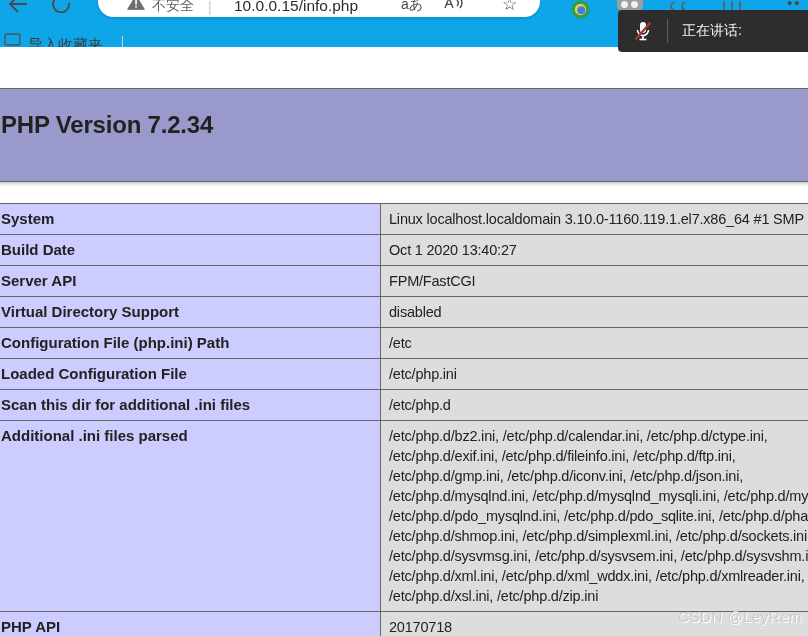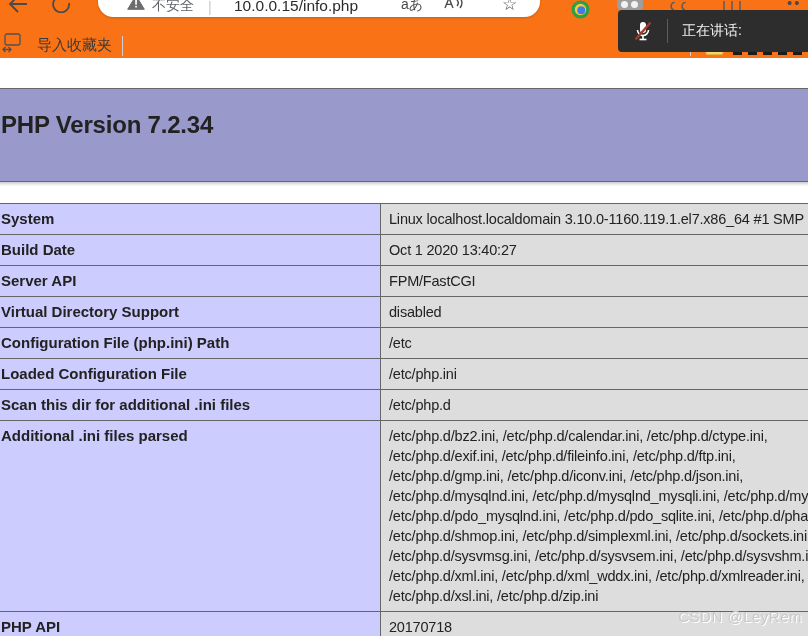--- a/index.html
+++ b/index.html
@@ -1,38 +1,38 @@
 <!DOCTYPE html>
 <html><head>
 <meta charset="utf-8">
 <style>
   html,body{margin:0;padding:0;background:#fff;}
   #screen{position:relative;width:808px;height:636px;overflow:hidden;
           font-family:"Liberation Sans","DejaVu Sans",sans-serif;background:#fff;}
 
   
-  .chrome{position:absolute;left:0;top:0;width:808px;height:58px;background:#f97316;overflow:hidden;}
+  .chrome{position:absolute;left:0;top:0;width:808px;height:47px;background:#0ea5e9;overflow:hidden;}
   .chrome-divider{position:absolute;left:0;top:62px;width:808px;height:1px;background:#dadada;}
   .tb-icon{position:absolute;color:#4a4a4a;}
 
   .address-bar{position:absolute;left:98px;top:-14px;width:442px;height:31px;background:#ffffff;
                border-radius:16px;box-shadow:0 1px 3px rgba(0,0,0,.18);}
   .ab-item{position:absolute;bottom:2px;}
   .sec-label{color:#5f6368;font-size:14px;}
   .url{color:#2b2b2b;font-size:15.5px;}
   .pipe{color:#c9c9c9;font-size:14px;}
   .glyph-icon{color:#4a4a4a;font-size:14px;}
 
   .ext-icon{position:absolute;left:571px;top:0px;}
   .cut-avatar{position:absolute;left:617px;top:-6px;width:26px;height:16px;background:#9e9e9e;border-radius:4px;}
   .cut-avatar i{position:absolute;bottom:2px;width:7px;height:7px;background:#f2f2f2;border-radius:50%;}
   .cut-avatar i.d1{left:4px;} .cut-avatar i.d2{left:14px;}
 
   
-  .bm-item{position:absolute;top:33px;height:24px;display:flex;align-items:center;gap:16px;}
+  .bm-item{position:absolute;top:33px;height:24px;display:flex;align-items:center;gap:7px;}
   .bm-label{font-size:15px;color:#3a3a3a;white-space:nowrap;}
   .bm-sep{position:absolute;top:36px;width:1px;height:20px;background:#cfcfcf;}
   .scribble{position:absolute;left:733px;top:47px;width:74px;height:8px;
             background:repeating-linear-gradient(90deg,#1b1b1b 0 9px,transparent 9px 15px);}
 
   
   .toast{position:absolute;left:618px;top:10px;width:198px;height:42px;background:#2d2d2d;
          border-radius:4px;z-index:30;display:flex;align-items:center;}
   .toast-divider{width:1px;height:24px;background:#5d5d5d;margin:0 14px 0 12px;}
   .toast-label{color:#f2f2f2;font-size:14px;white-space:nowrap;}

